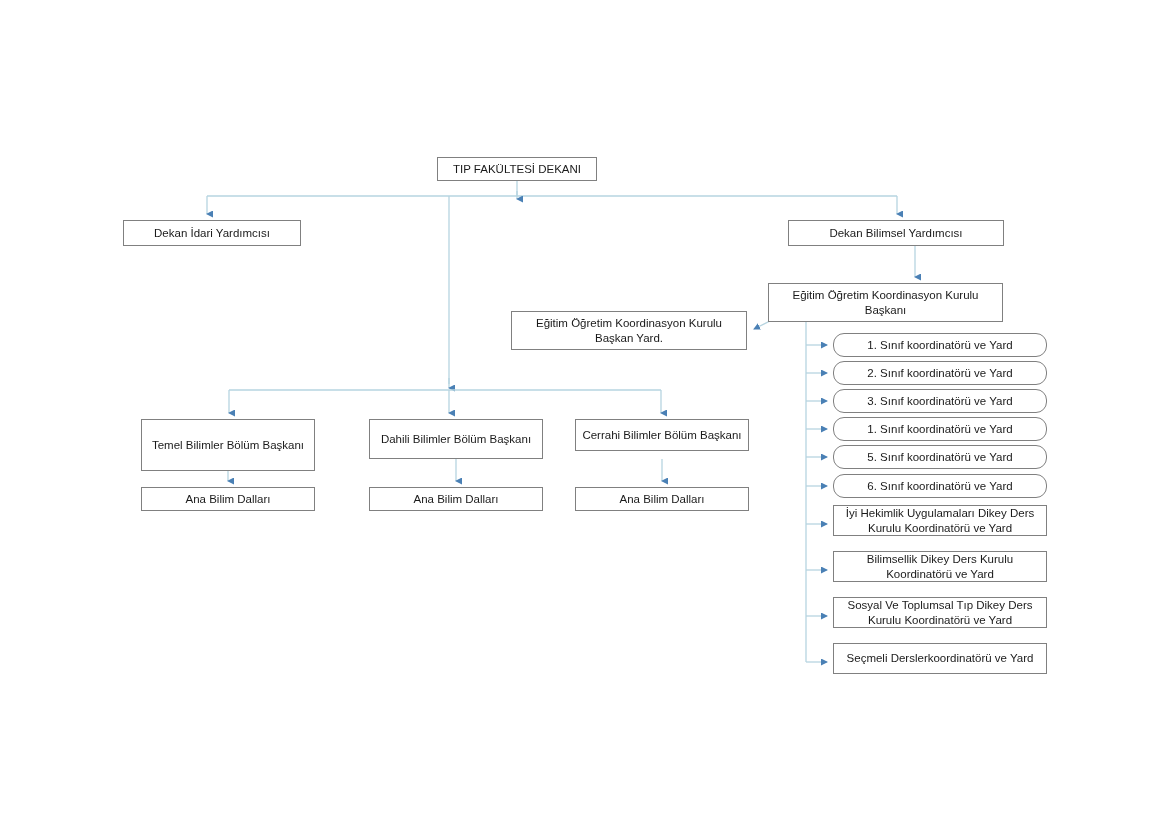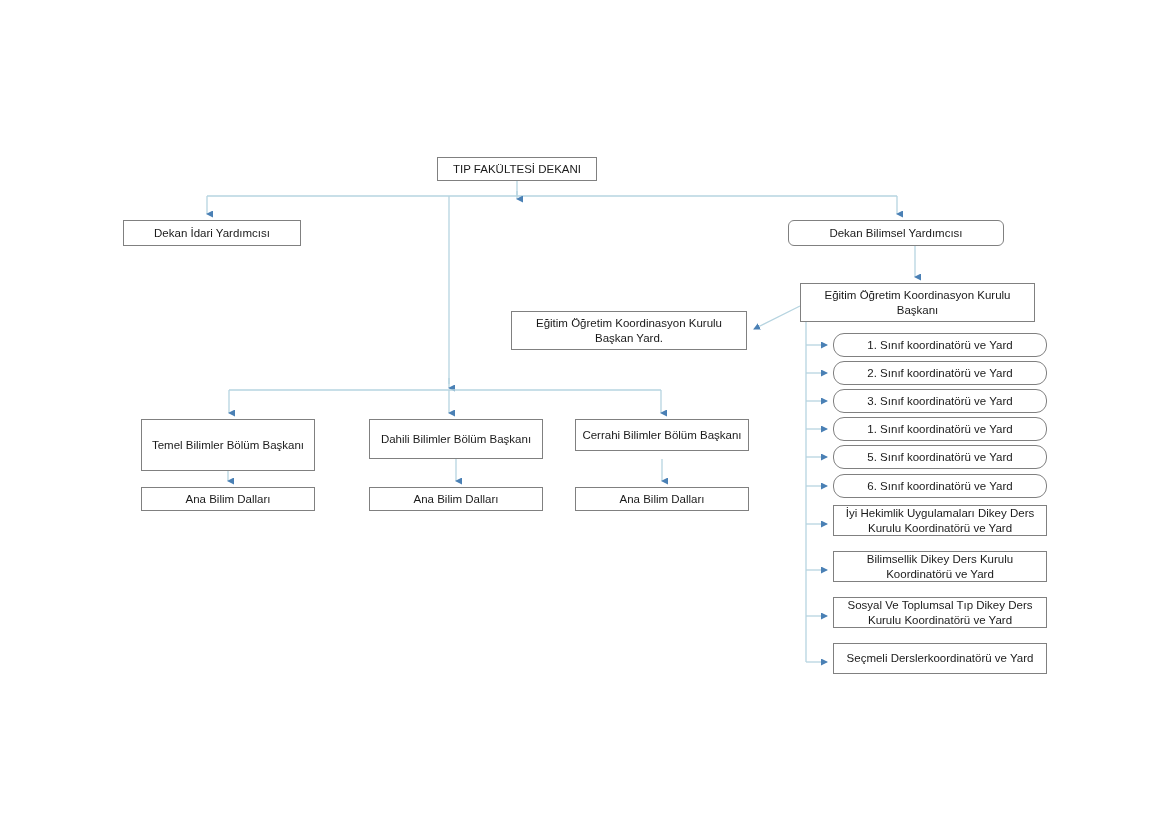--- a/index.html
+++ b/index.html
@@ -45,23 +45,23 @@
   }
   .node-label {
     display: block;
     width: 100%;
     white-space: pre-line;
   }
 
   
   .n-dean       { left: 437px; top: 157px; width: 160px; height: 24px; font-size: 11.5px; }
   .n-admin      { left: 123px; top: 220px; width: 178px; height: 26px; font-size: 11.5px; }
-  .n-sci        { left: 788px; top: 220px; width: 216px; height: 26px; font-size: 11.5px; border-radius: 6px; }
-
-  .n-board      { left: 800px; top: 283px; width: 235px; height: 39px; font-size: 11.5px; }
+  .n-sci        { left: 788px; top: 220px; width: 216px; height: 26px; font-size: 11.5px; }
+
+  .n-board      { left: 768px; top: 283px; width: 235px; height: 39px; font-size: 11.5px; }
   .n-boardvice  { left: 511px; top: 311px; width: 236px; height: 39px; font-size: 11.5px; }
 
   .n-dept1      { left: 141px; top: 419px; width: 174px; height: 52px; font-size: 11.5px; }
   .n-dept2      { left: 369px; top: 419px; width: 174px; height: 40px; font-size: 11.5px; }
   .n-dept3      { left: 575px; top: 419px; width: 174px; height: 32px; font-size: 11.5px; }
 
   .n-abd1       { left: 141px; top: 487px; width: 174px; height: 24px; font-size: 11.5px; }
   .n-abd2       { left: 369px; top: 487px; width: 174px; height: 24px; font-size: 11.5px; }
   .n-abd3       { left: 575px; top: 487px; width: 174px; height: 24px; font-size: 11.5px; }
 

